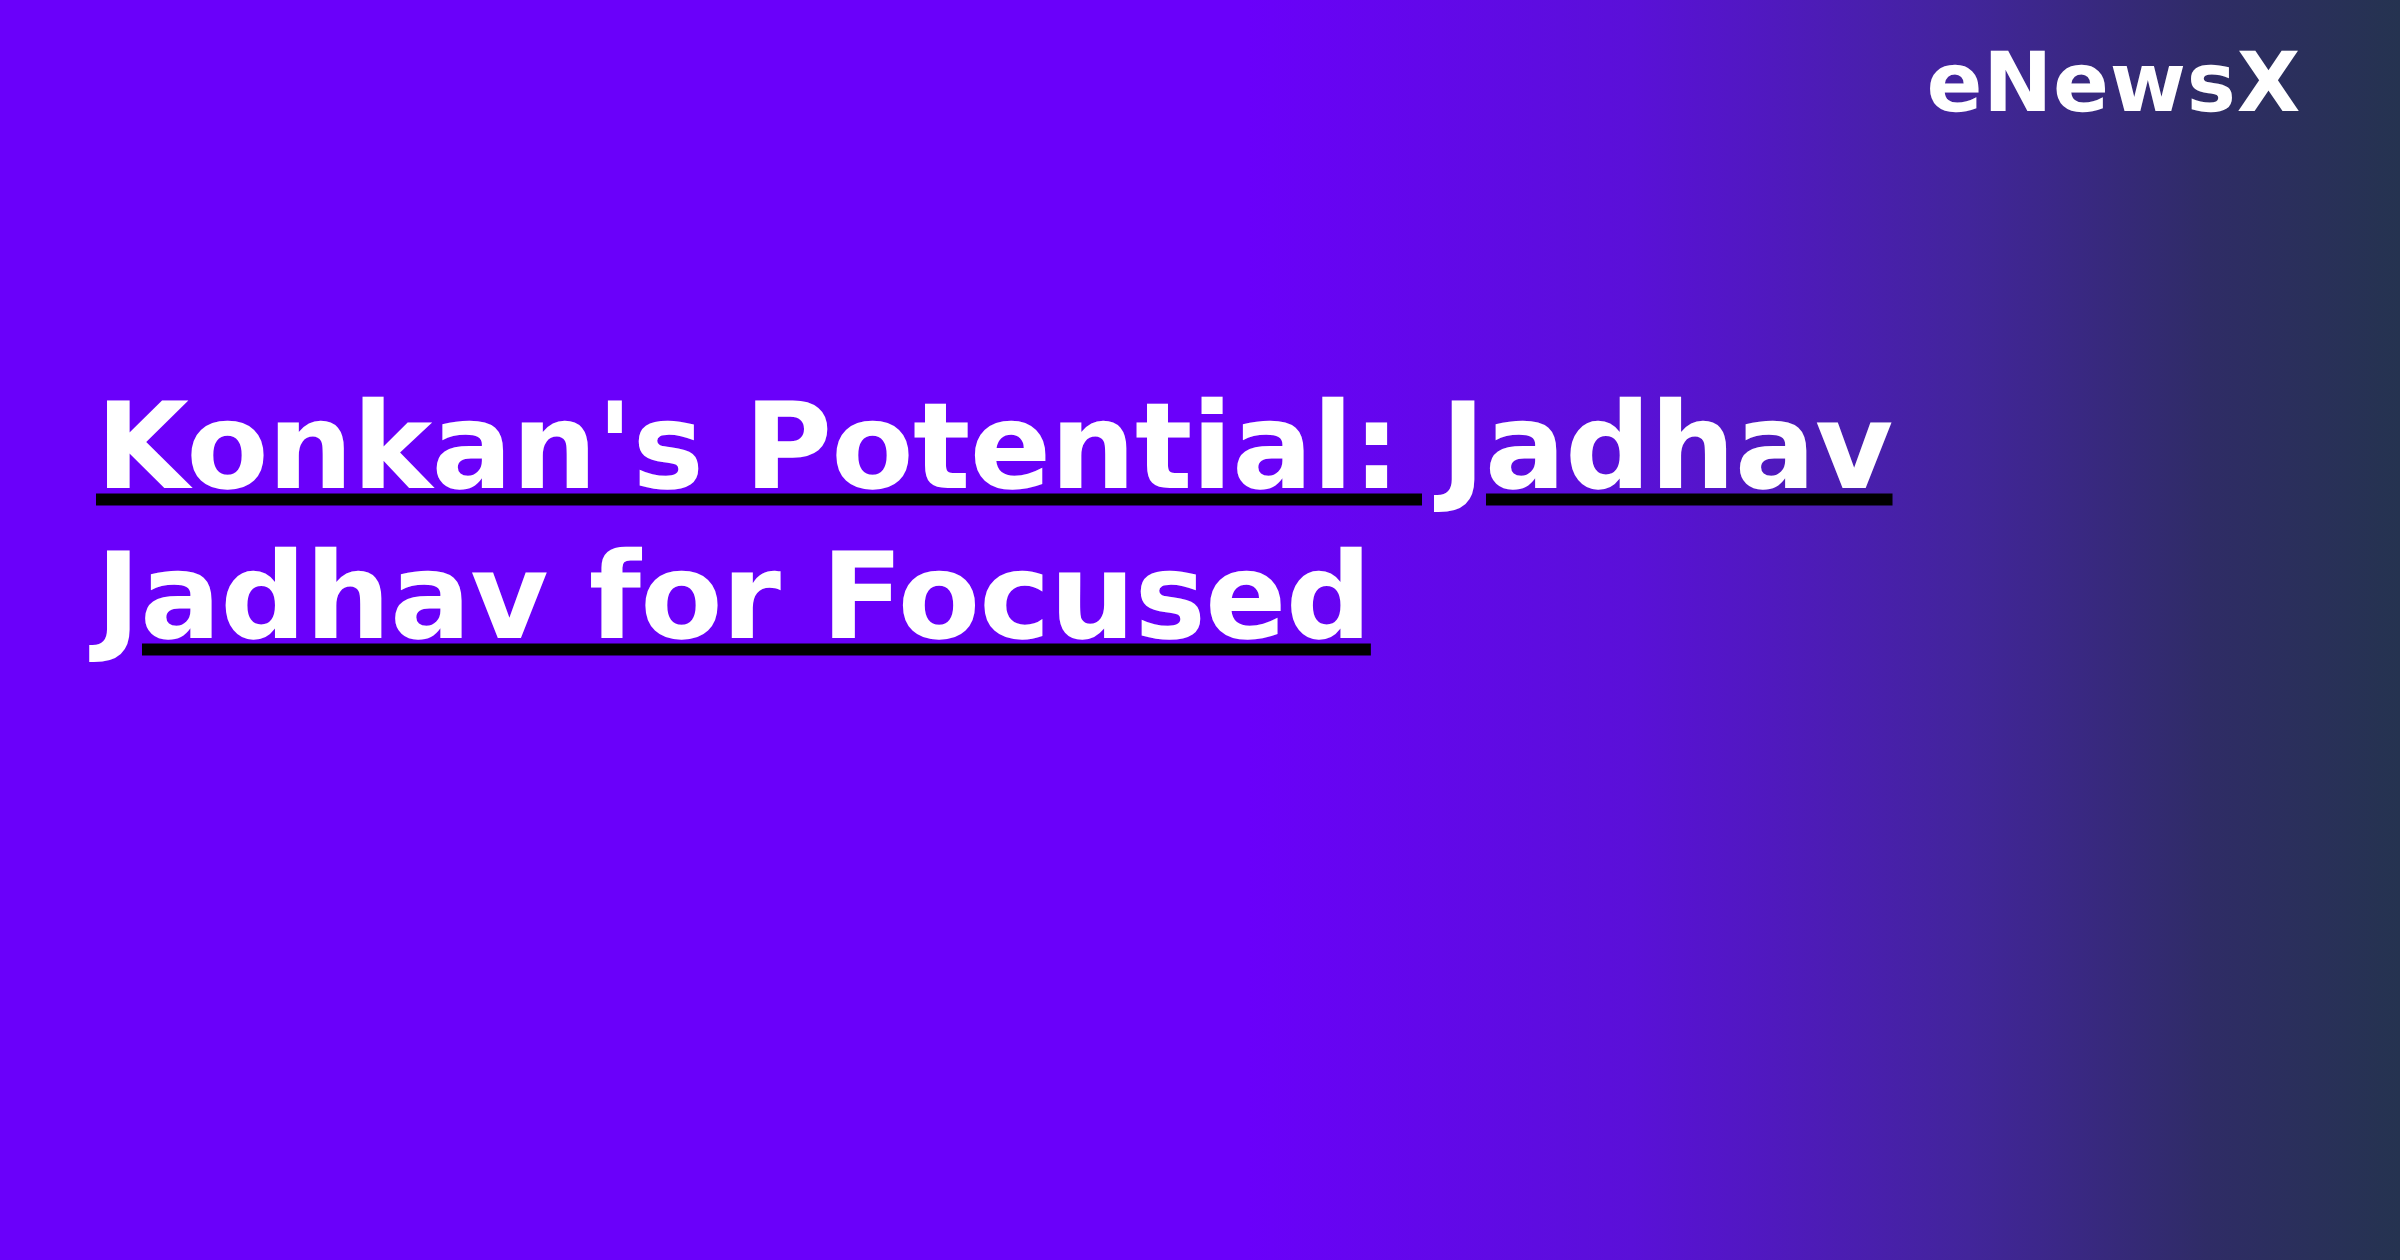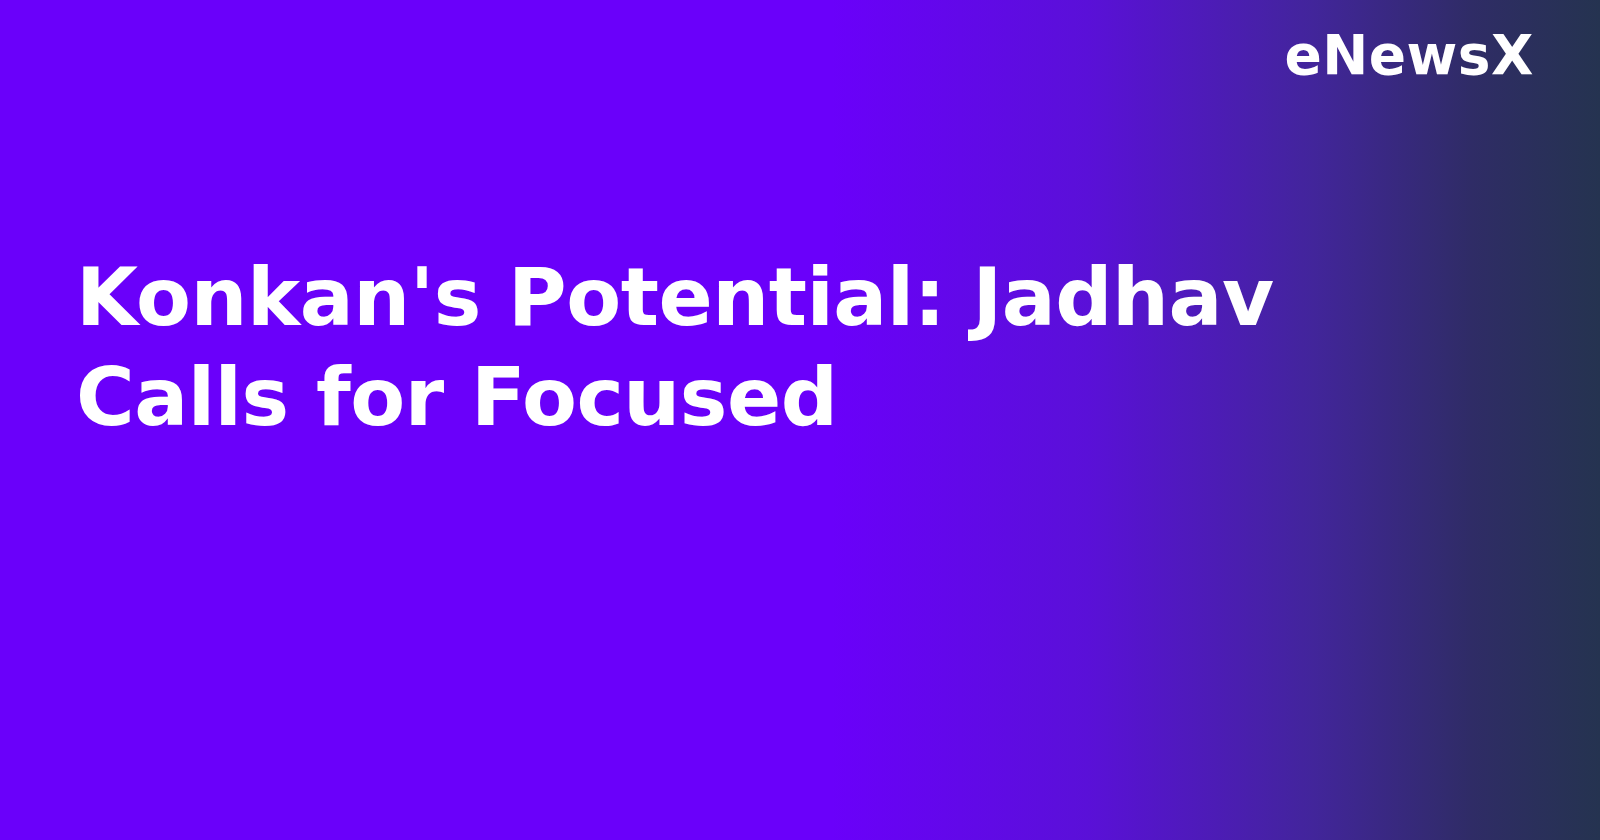--- a/index.html
+++ b/index.html
@@ -51,23 +51,24 @@
     font-weight: 700;
     color: #FFFFFF;
     letter-spacing: 0.5px;
     white-space: nowrap;
     display: block;
   }
 
   
   .headline-block {
     position: absolute;
-    left: 76px;
+    left: 64px;
     top: 248px;
     width: 1330px;
+    text-decoration: underline;
   }
 
   .headline {
     font-family: "DejaVu Sans", "Liberation Sans", sans-serif;
     font-size: 80px;
     font-weight: 700;
     line-height: 100px;
     color: #FFFFFF;
     letter-spacing: -0.5px;
     white-space: nowrap;
@@ -83,17 +84,17 @@
 
 <div class="banner">
 
   <div class="brand">
     <span class="brand-wordmark">eNewsX</span>
   </div>
 
   <div class="headline-block">
     <h1 class="headline">
       <span class="headline-line">Konkan's Potential: Jadhav</span>
-      <span class="headline-line">Calls for Focused</span>
+      <span class="headline-line">Jadhav for Focused</span>
     </h1>
   </div>
 
 </div>
 
 </body></html>

